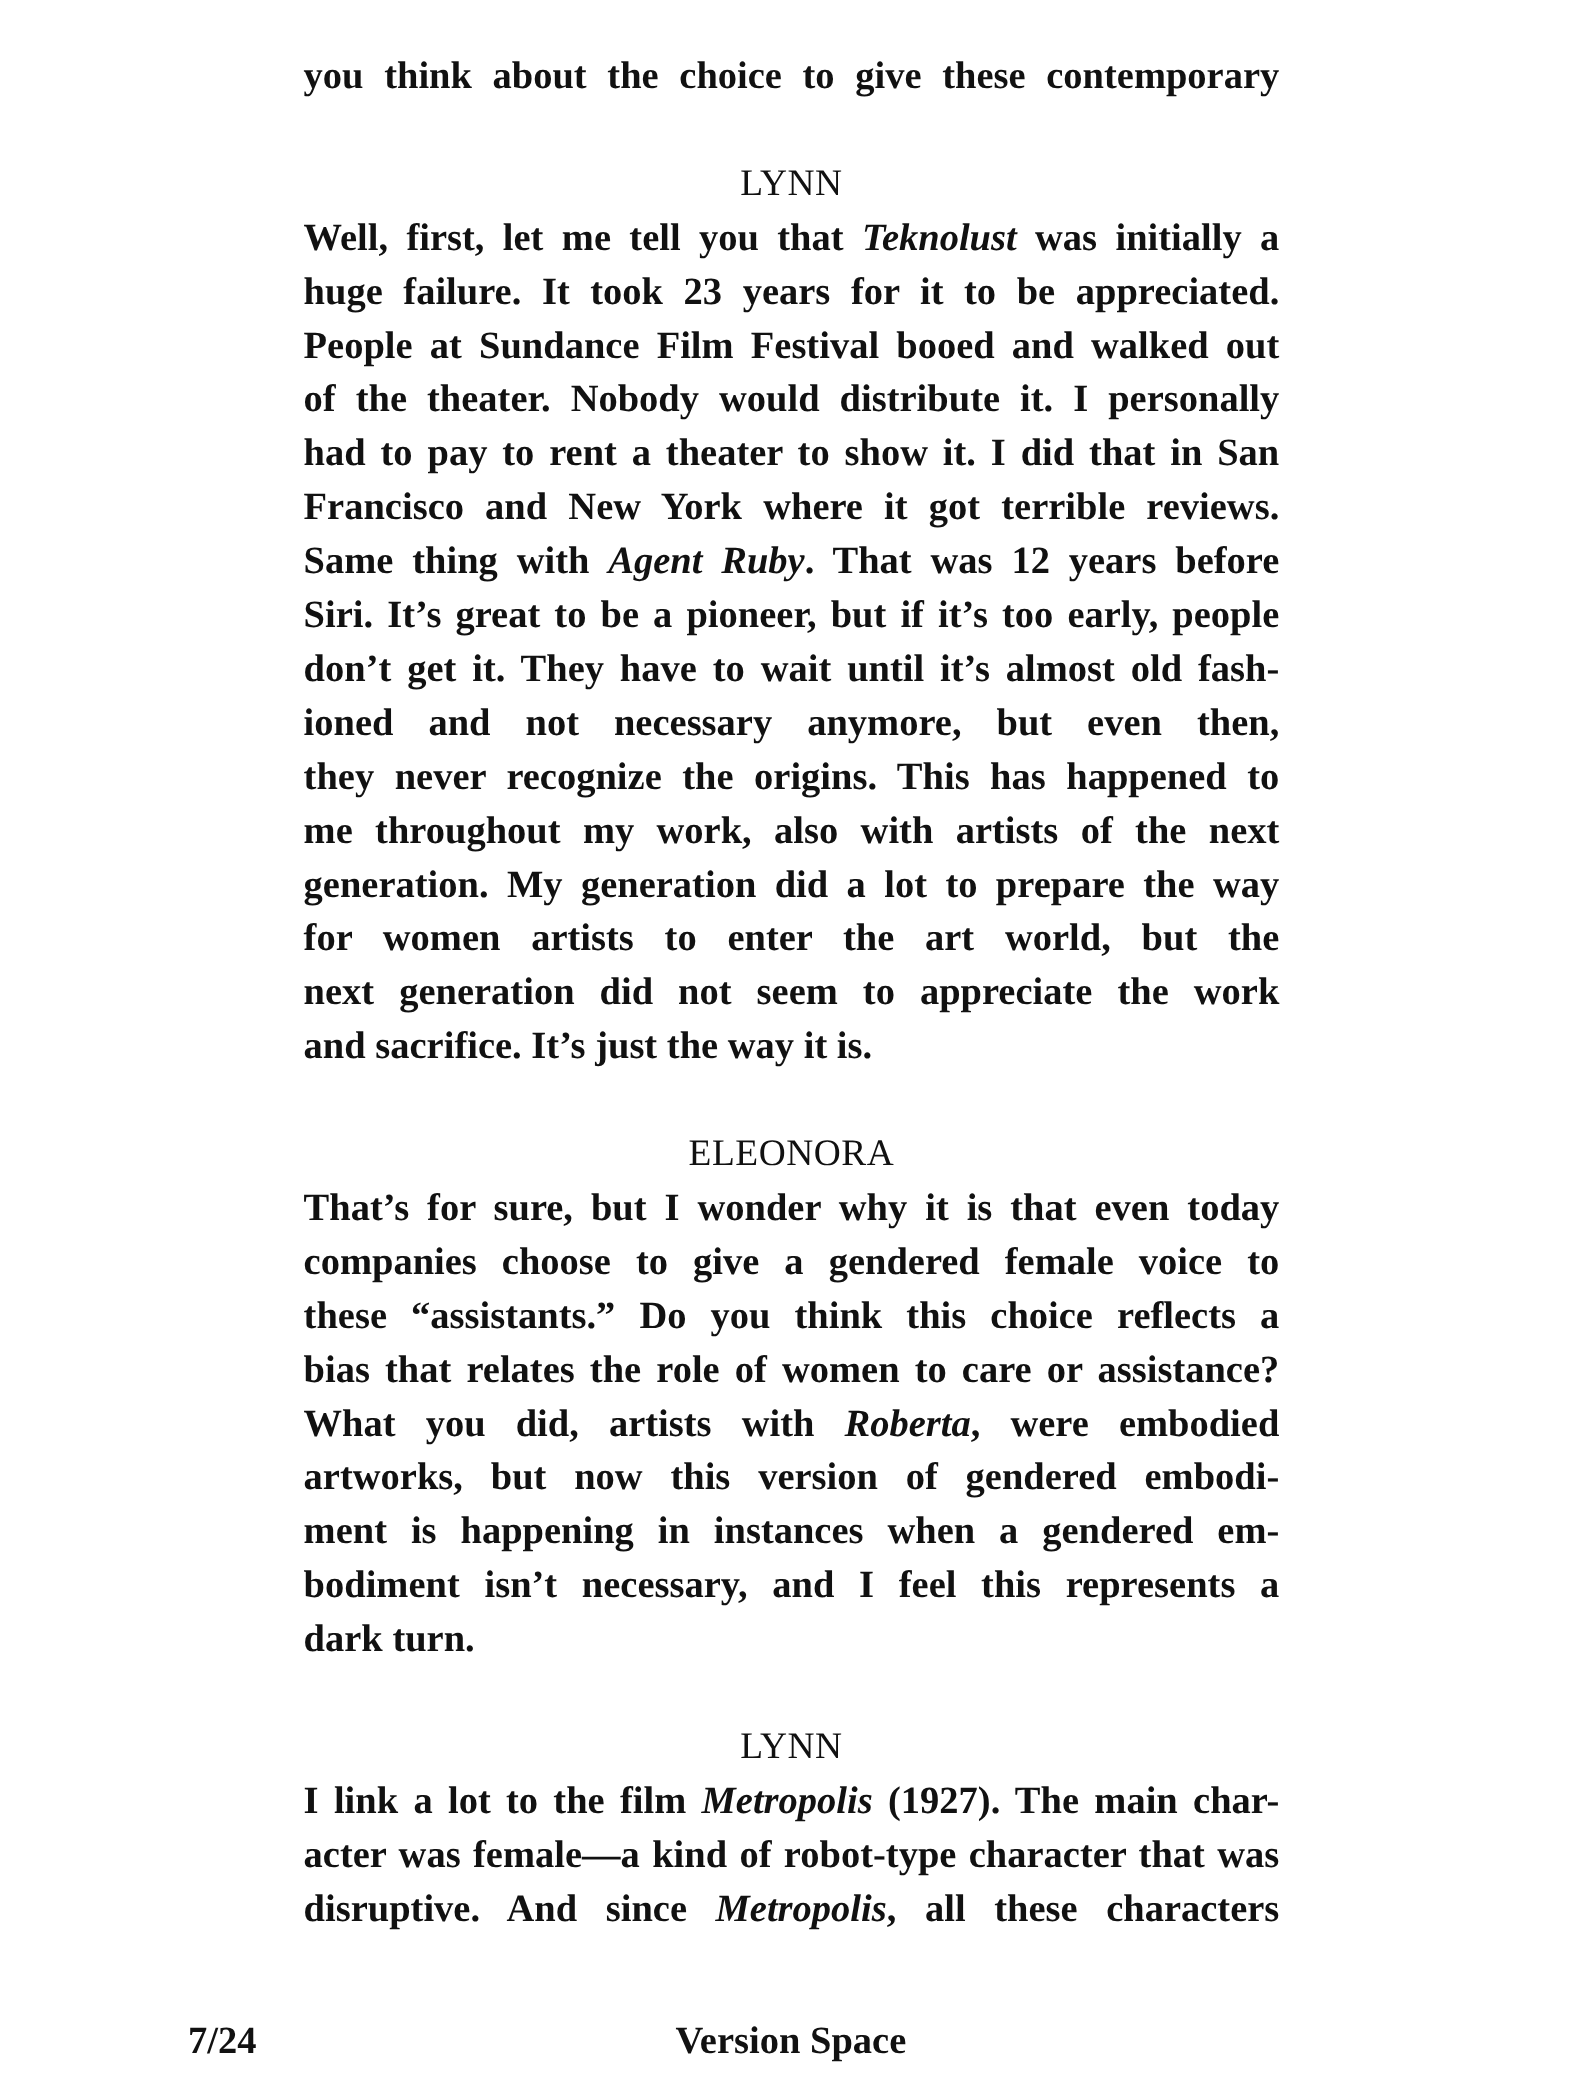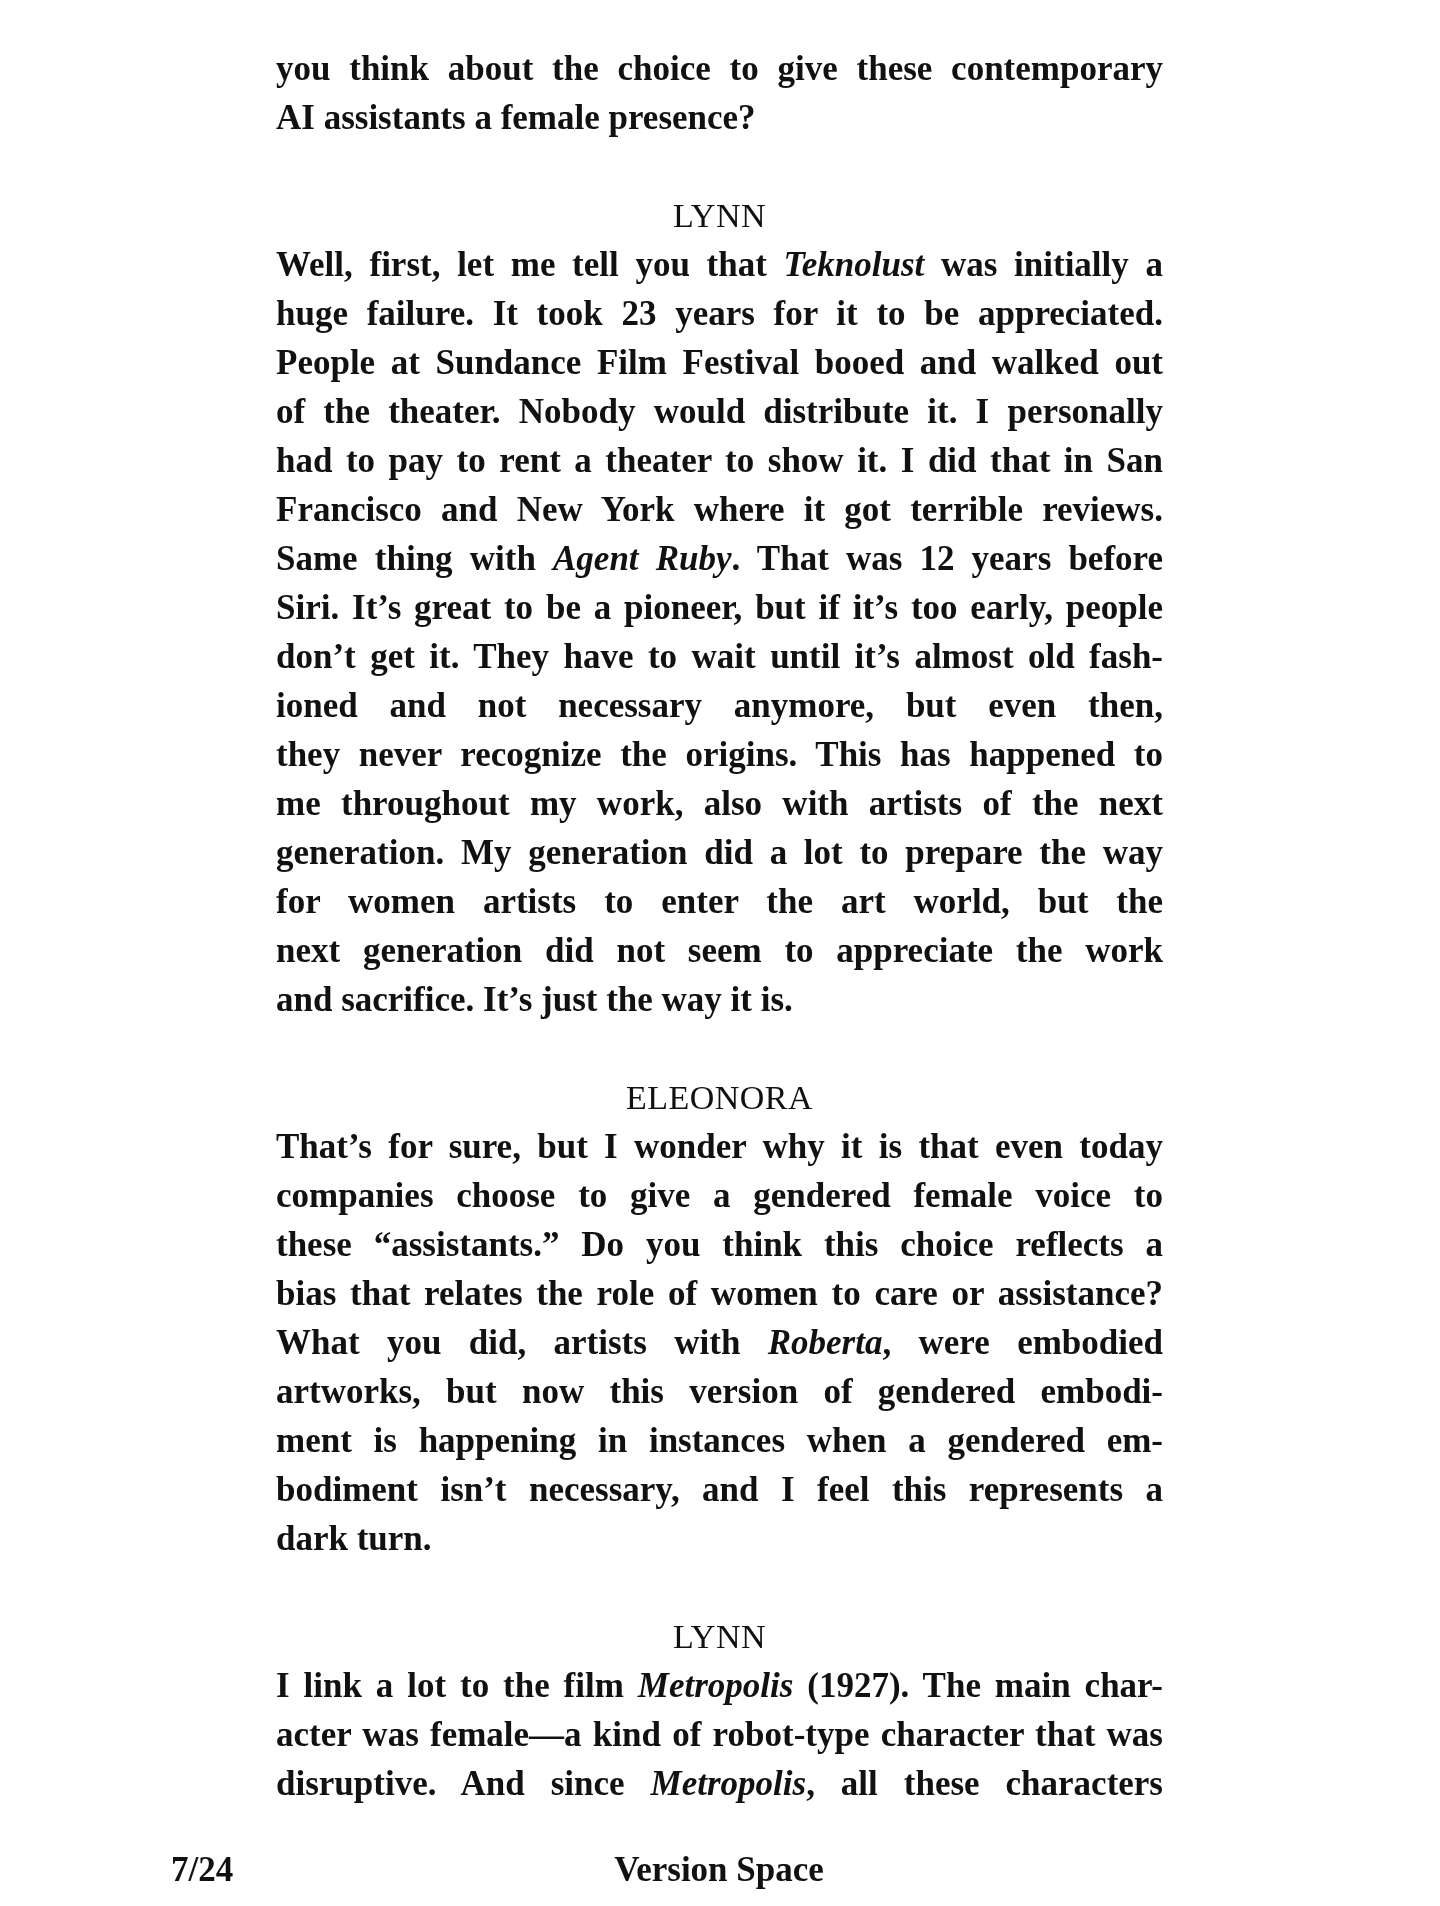--- a/index.html
+++ b/index.html
@@ -57,42 +57,40 @@
   }
   .footer {
     position: absolute;
     top: 1830px;
     left: 0;
     width: 1440px;
     height: 49px;
     line-height: 49px;
     font-size: 35px;
     font-weight: bold;
-    margin-top: 15px;
   }
   .footer .page-num {
     position: absolute;
     left: 171px;
     top: 0;
   }
   .footer .running-title {
     position: absolute;
     left: 0;
     width: 1438px;
     text-align: center;
     top: 0;
   }
 </style>
 </head>
 <body>
 
 <div class="page">
   <div class="column" id="column">
       <div class="line"><span style="white-space: pre-wrap;">you think about the choice to give these contemporary</span></div>
-      <div class="line last"><span style="white-space: pre-wrap;">AI assistants a female presence?</span></div>
       <div class="line blank"></div>
       <div class="speaker">LYNN</div>
       <div class="line"><span style="white-space: pre-wrap;">Well, first, let me tell you that </span><em style="white-space: pre-wrap;">Teknolust</em><span style="white-space: pre-wrap;"> was initially a</span></div>
       <div class="line"><span style="white-space: pre-wrap;">huge failure. It took 23 years for it to be appreciated.</span></div>
       <div class="line"><span style="white-space: pre-wrap;">People at Sundance Film Festival booed and walked out</span></div>
       <div class="line"><span style="white-space: pre-wrap;">of the theater. Nobody would distribute it. I personally</span></div>
       <div class="line"><span style="white-space: pre-wrap;">had to pay to rent a theater to show it. I did that in San</span></div>
       <div class="line"><span style="white-space: pre-wrap;">Francisco and New York where it got terrible reviews.</span></div>
       <div class="line"><span style="white-space: pre-wrap;">Same thing with </span><em style="white-space: pre-wrap;">Agent Ruby</em><span style="white-space: pre-wrap;">. That was 12 years before</span></div>
       <div class="line"><span style="white-space: pre-wrap;">Siri. It’s great to be a pioneer, but if it’s too early, people</span></div>

